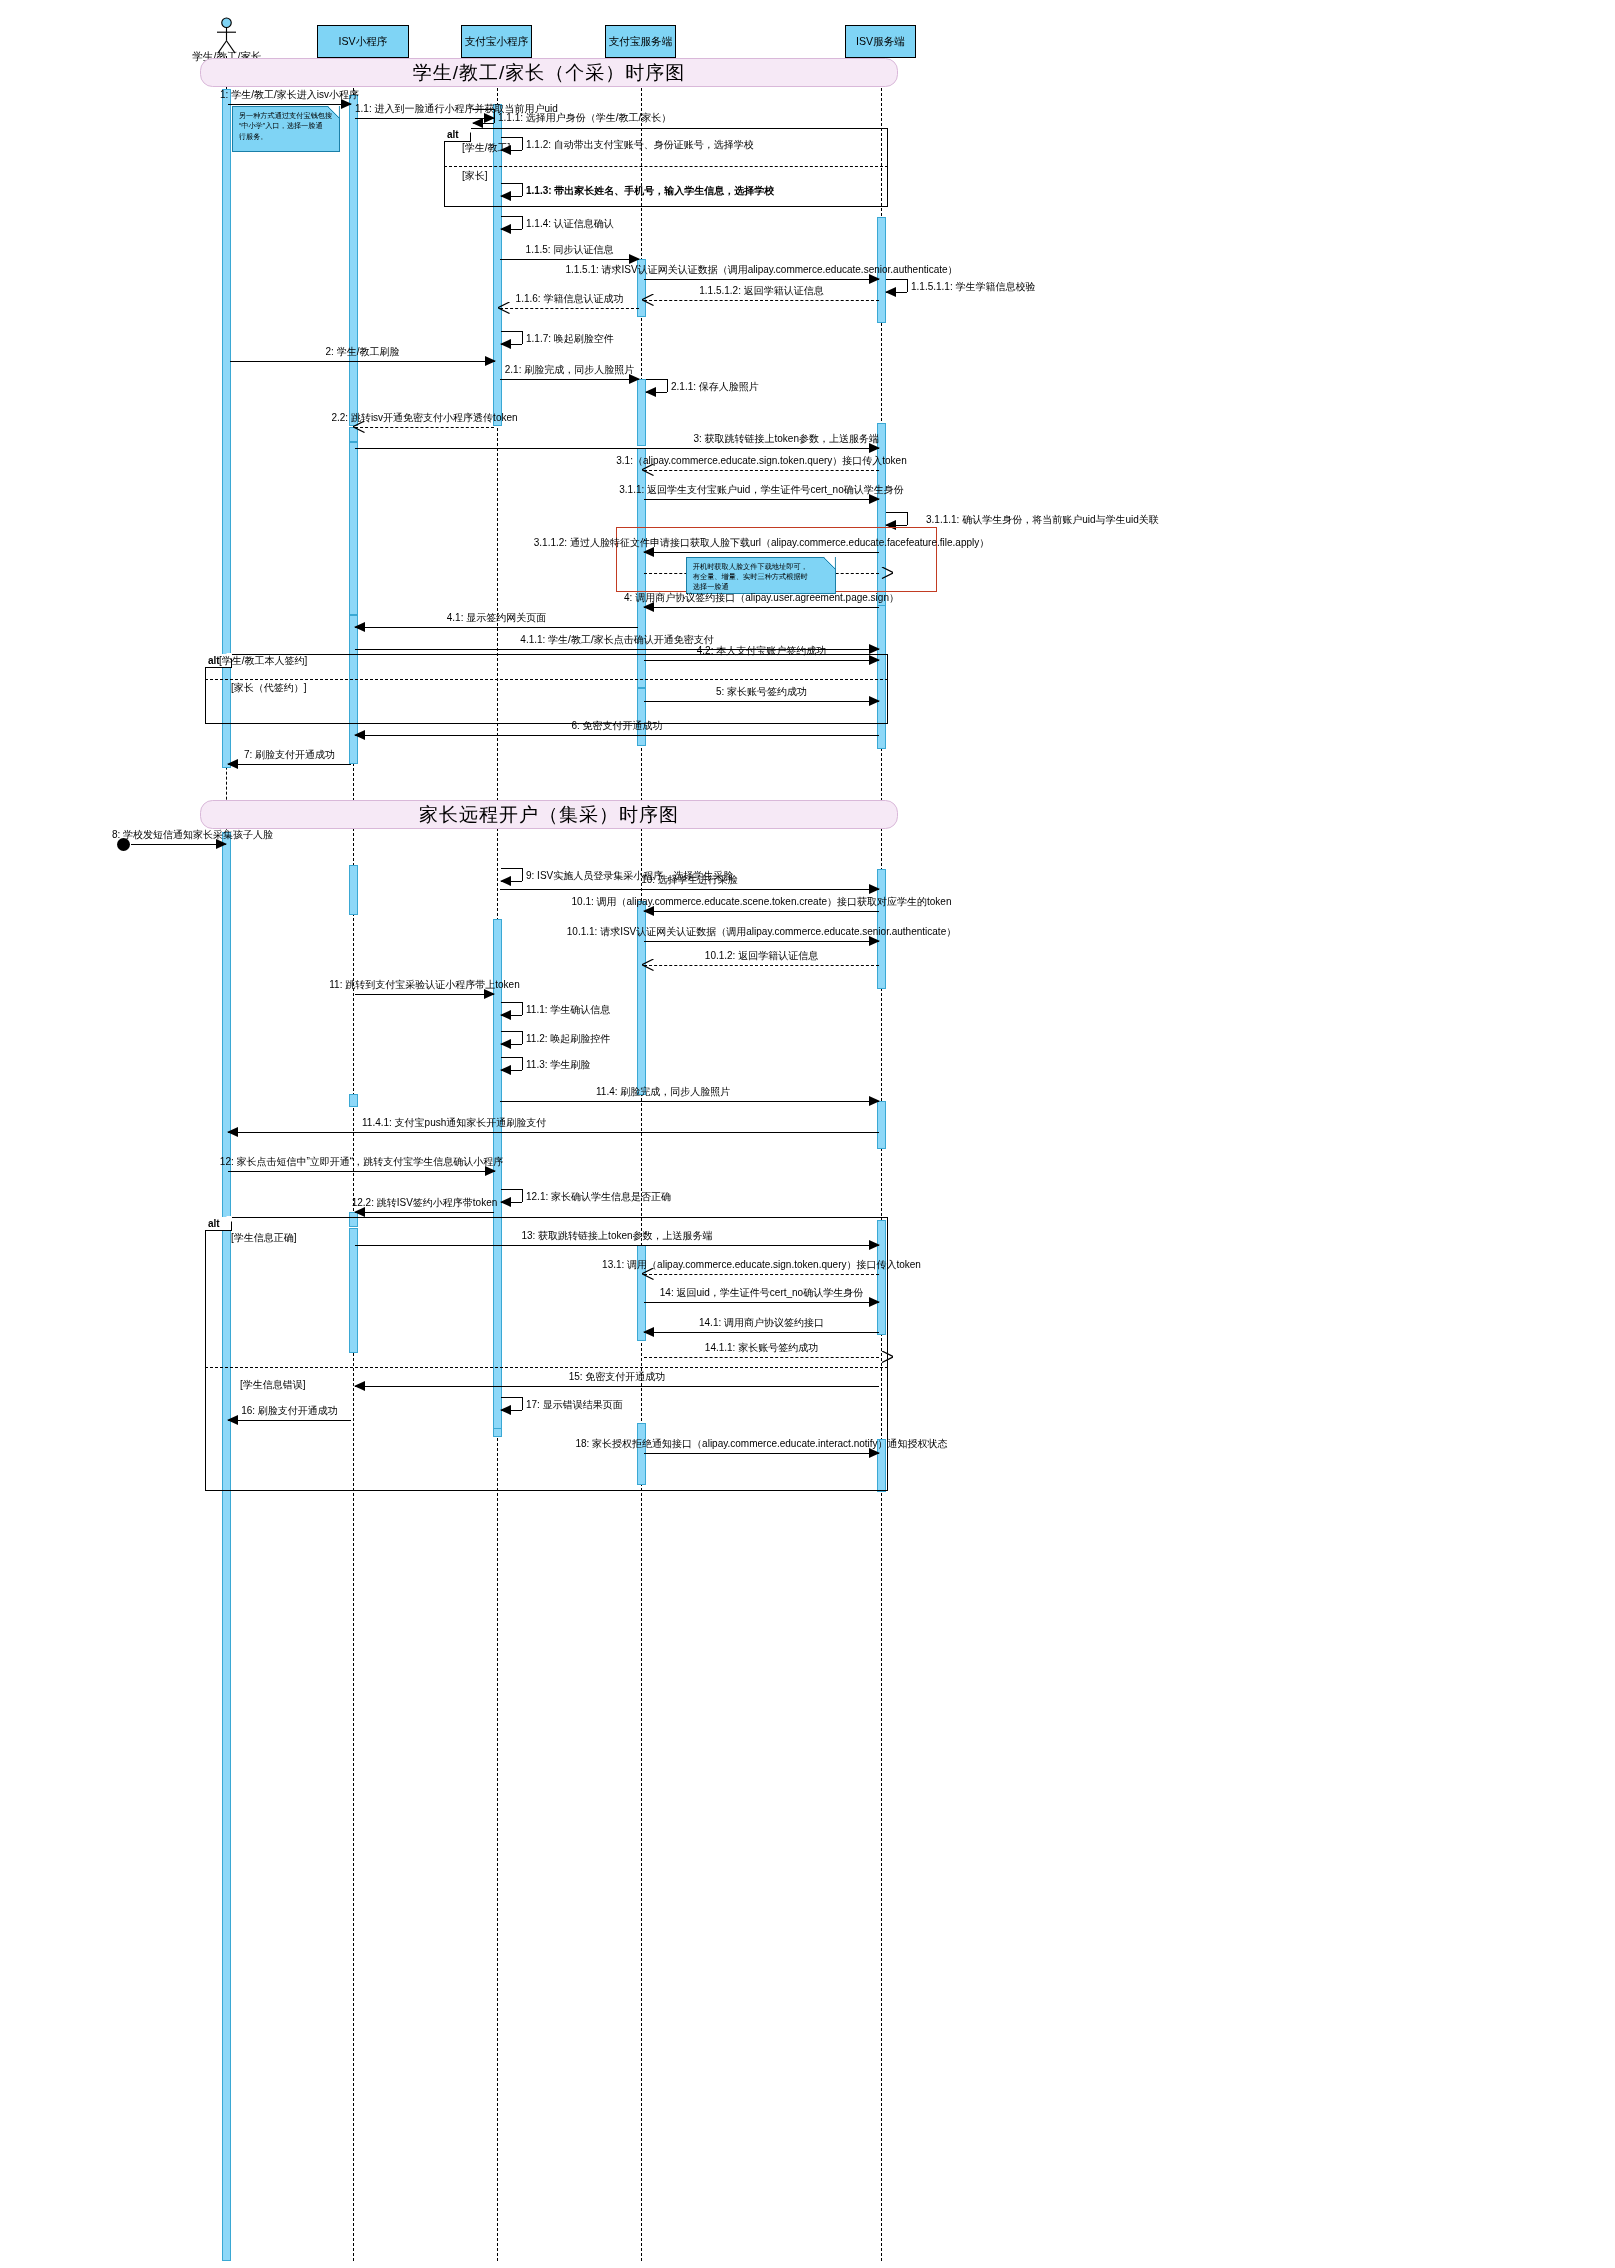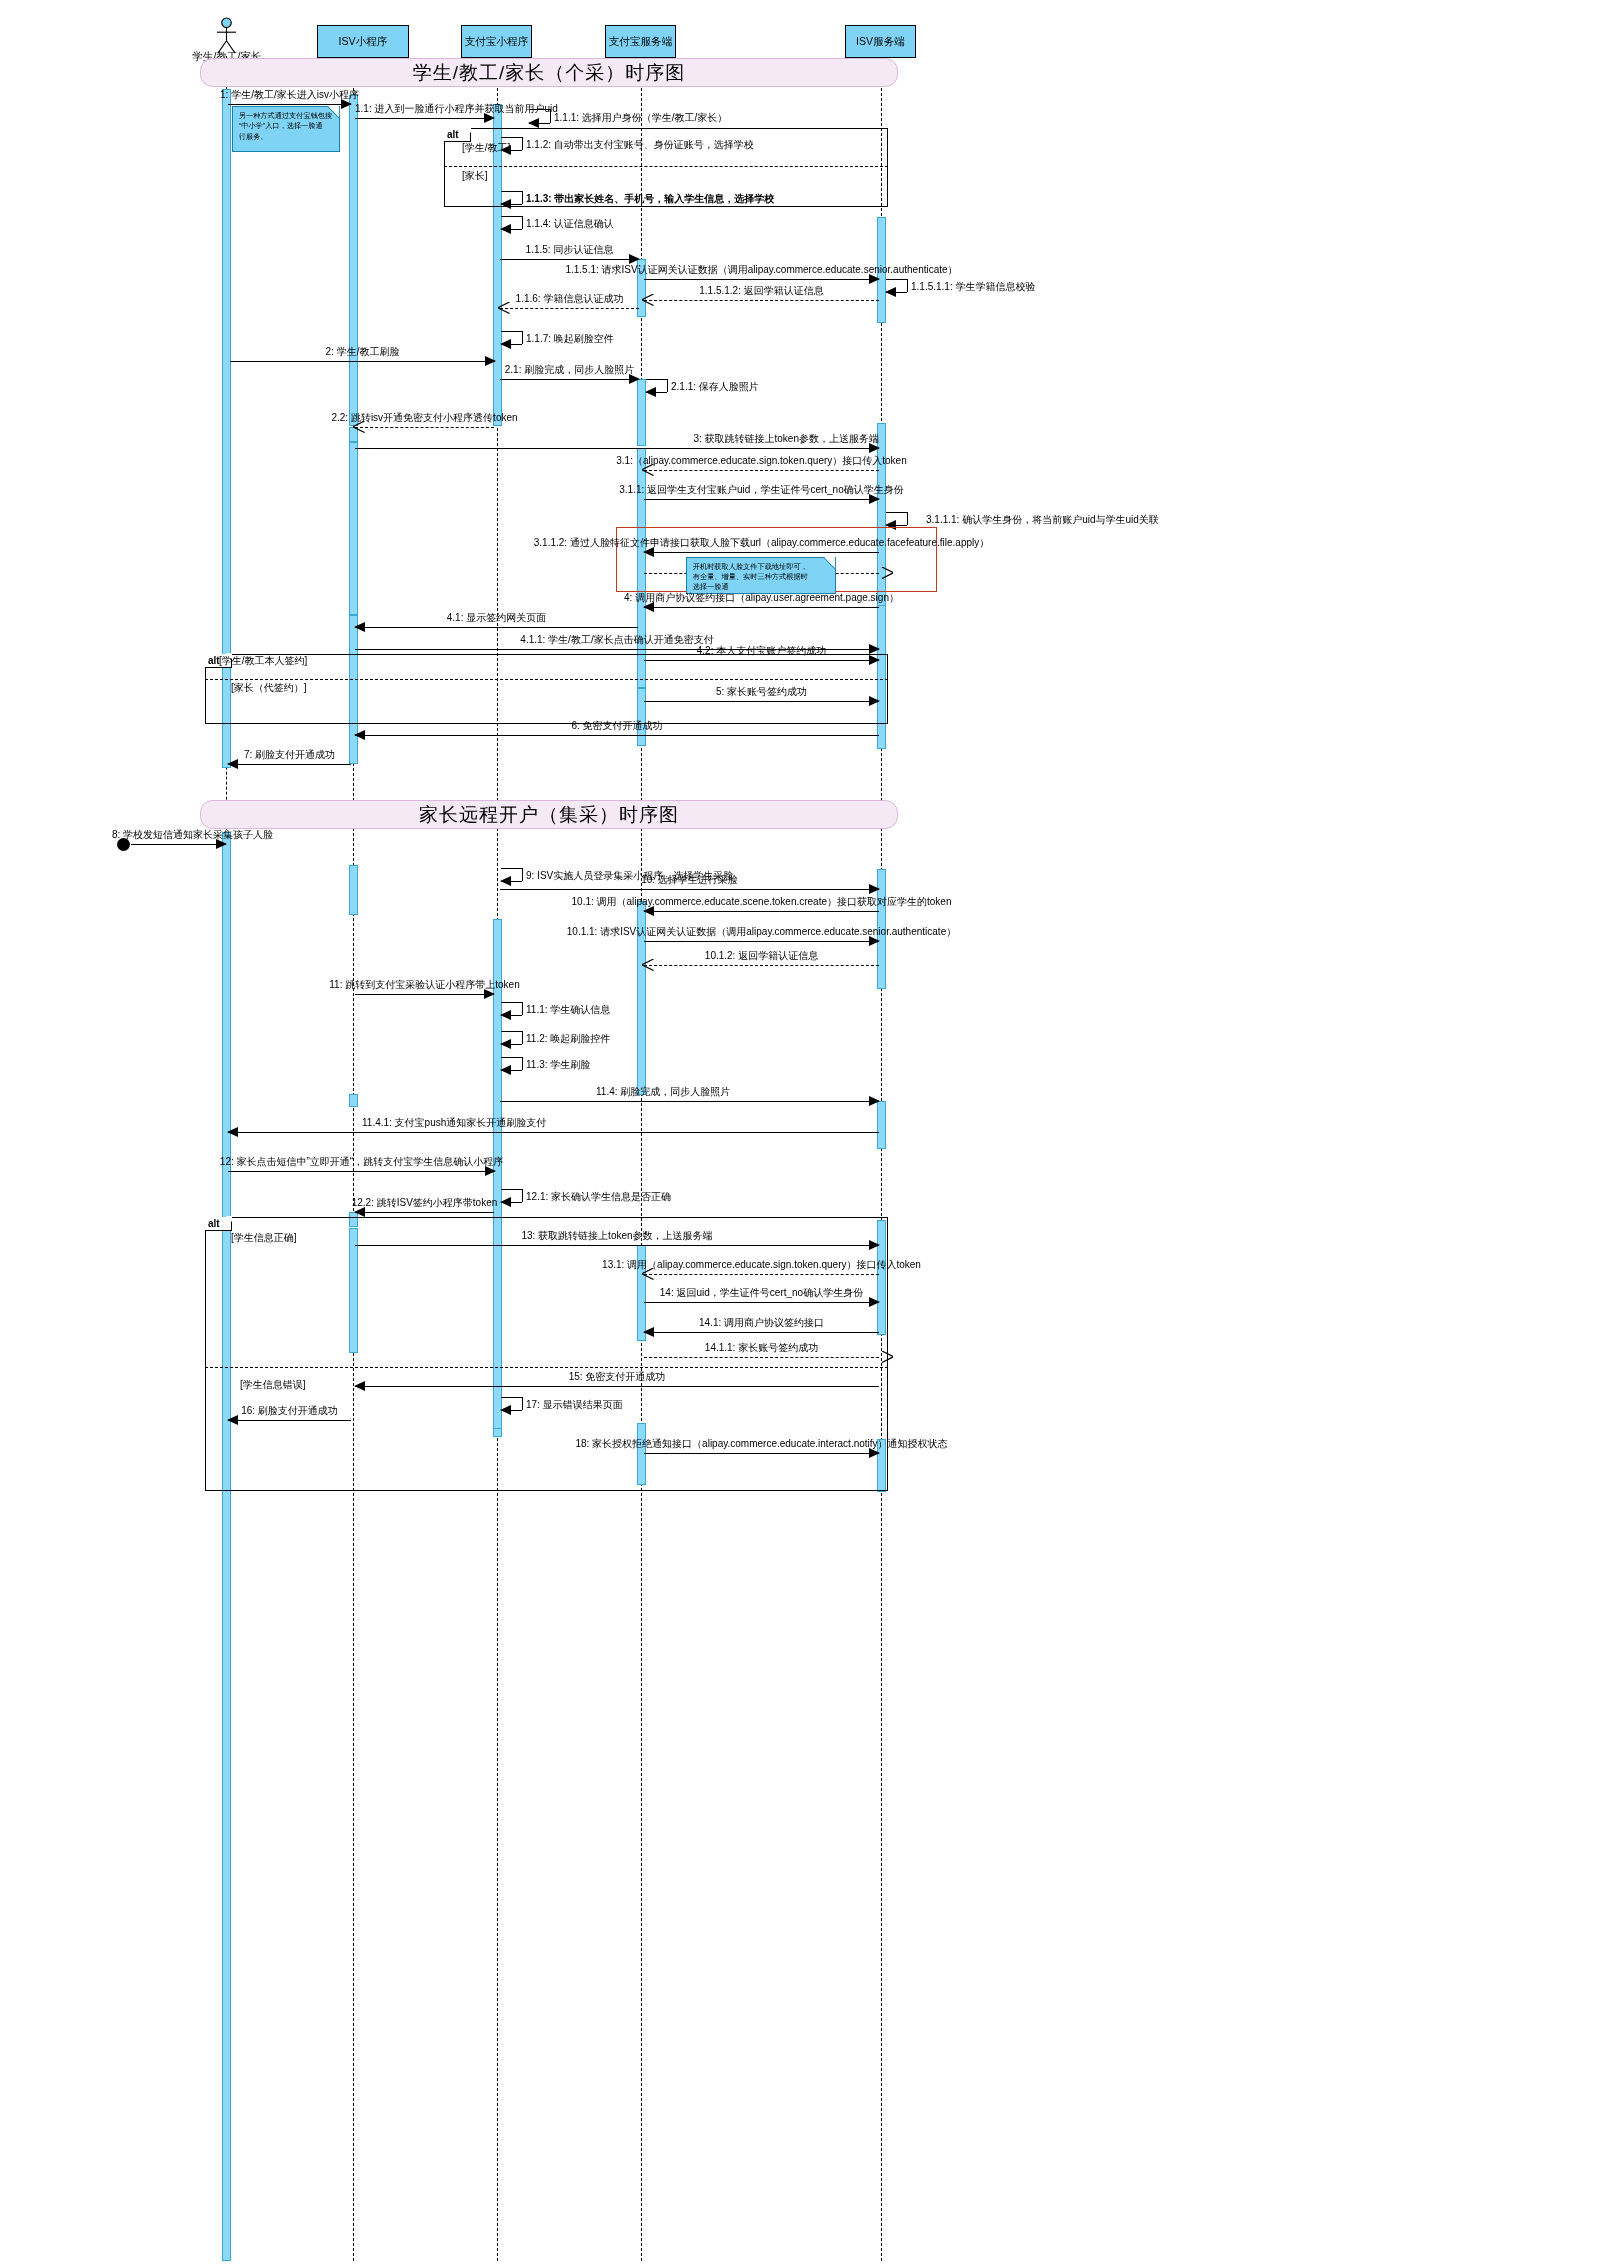--- a/index.html
+++ b/index.html
@@ -254,21 +254,21 @@
 “中小学”入口，选择一脸通
 行服务。</span>
   </div>
 
   <div class="msg" style="left:355px;top:118px;width:139px;">
     <div class="line"></div>
     <div class="arrow right"></div>
     <div class="msg-label" style="left:0;">1.1: 进入到一脸通行小程序并获取当前用户uid</div>
   </div>
 
-  <div class="selfmsg" style="left:529px;top:109px;width:21px;height:14.4px;padding-left:48px;">
+  <div class="selfmsg" style="left:473px;top:109px;width:21px;height:14.4px;padding-left:48px;">
     <div class="top" style="width:21px;"></div>
     <div class="right" style="left:21px;height:14.4px;"></div>
     <div class="bot" style="top:14.4px;width:21px;"></div>
     <div class="ah" style="left:-1px;top:9px;"></div>
     <div class="lbl" style="left:25px;top:1.9px;">1.1.1: 选择用户身份（学生/教工/家长）</div>
   </div>
 
   <div class="frame" style="left:444px;top:128px;width:444px;height:79px;"></div>
   <div class="frame-tag" style="left:444px;top:128px;width:27px;height:14.4px;">alt</div>
   <div class="guard" style="left:462px;top:141px;">[学生/教工]</div>
@@ -276,21 +276,21 @@
   <div class="guard" style="left:462px;top:169px;">[家长]</div>
 
   <div class="selfmsg" style="left:501px;top:137px;width:21px;height:13.4px;">
     <div class="top" style="width:21px;"></div>
     <div class="right" style="left:21px;height:13.4px;"></div>
     <div class="bot" style="top:13.4px;width:21px;"></div>
     <div class="ah" style="left:-1px;top:8.2px;"></div>
     <div class="lbl" style="left:25px;top:1px;">1.1.2: 自动带出支付宝账号、身份证账号，选择学校</div>
   </div>
 
-  <div class="selfmsg" style="left:501px;top:191px;width:21px;height:13.4px;font-weight:bold;">
+  <div class="selfmsg" style="left:501px;top:183px;width:21px;height:13.4px;font-weight:bold;">
     <div class="top" style="width:21px;"></div>
     <div class="right" style="left:21px;height:13.4px;"></div>
     <div class="bot" style="top:13.4px;width:21px;"></div>
     <div class="ah" style="left:-1px;top:8.2px;"></div>
     <div class="lbl" style="left:25px;top:1px;">1.1.3: 带出家长姓名、手机号，输入学生信息，选择学校</div>
   </div>
 
   <div class="selfmsg" style="left:501px;top:216px;width:21px;height:13.4px;">
     <div class="top" style="width:21px;"></div>
     <div class="right" style="left:21px;height:13.4px;"></div>

